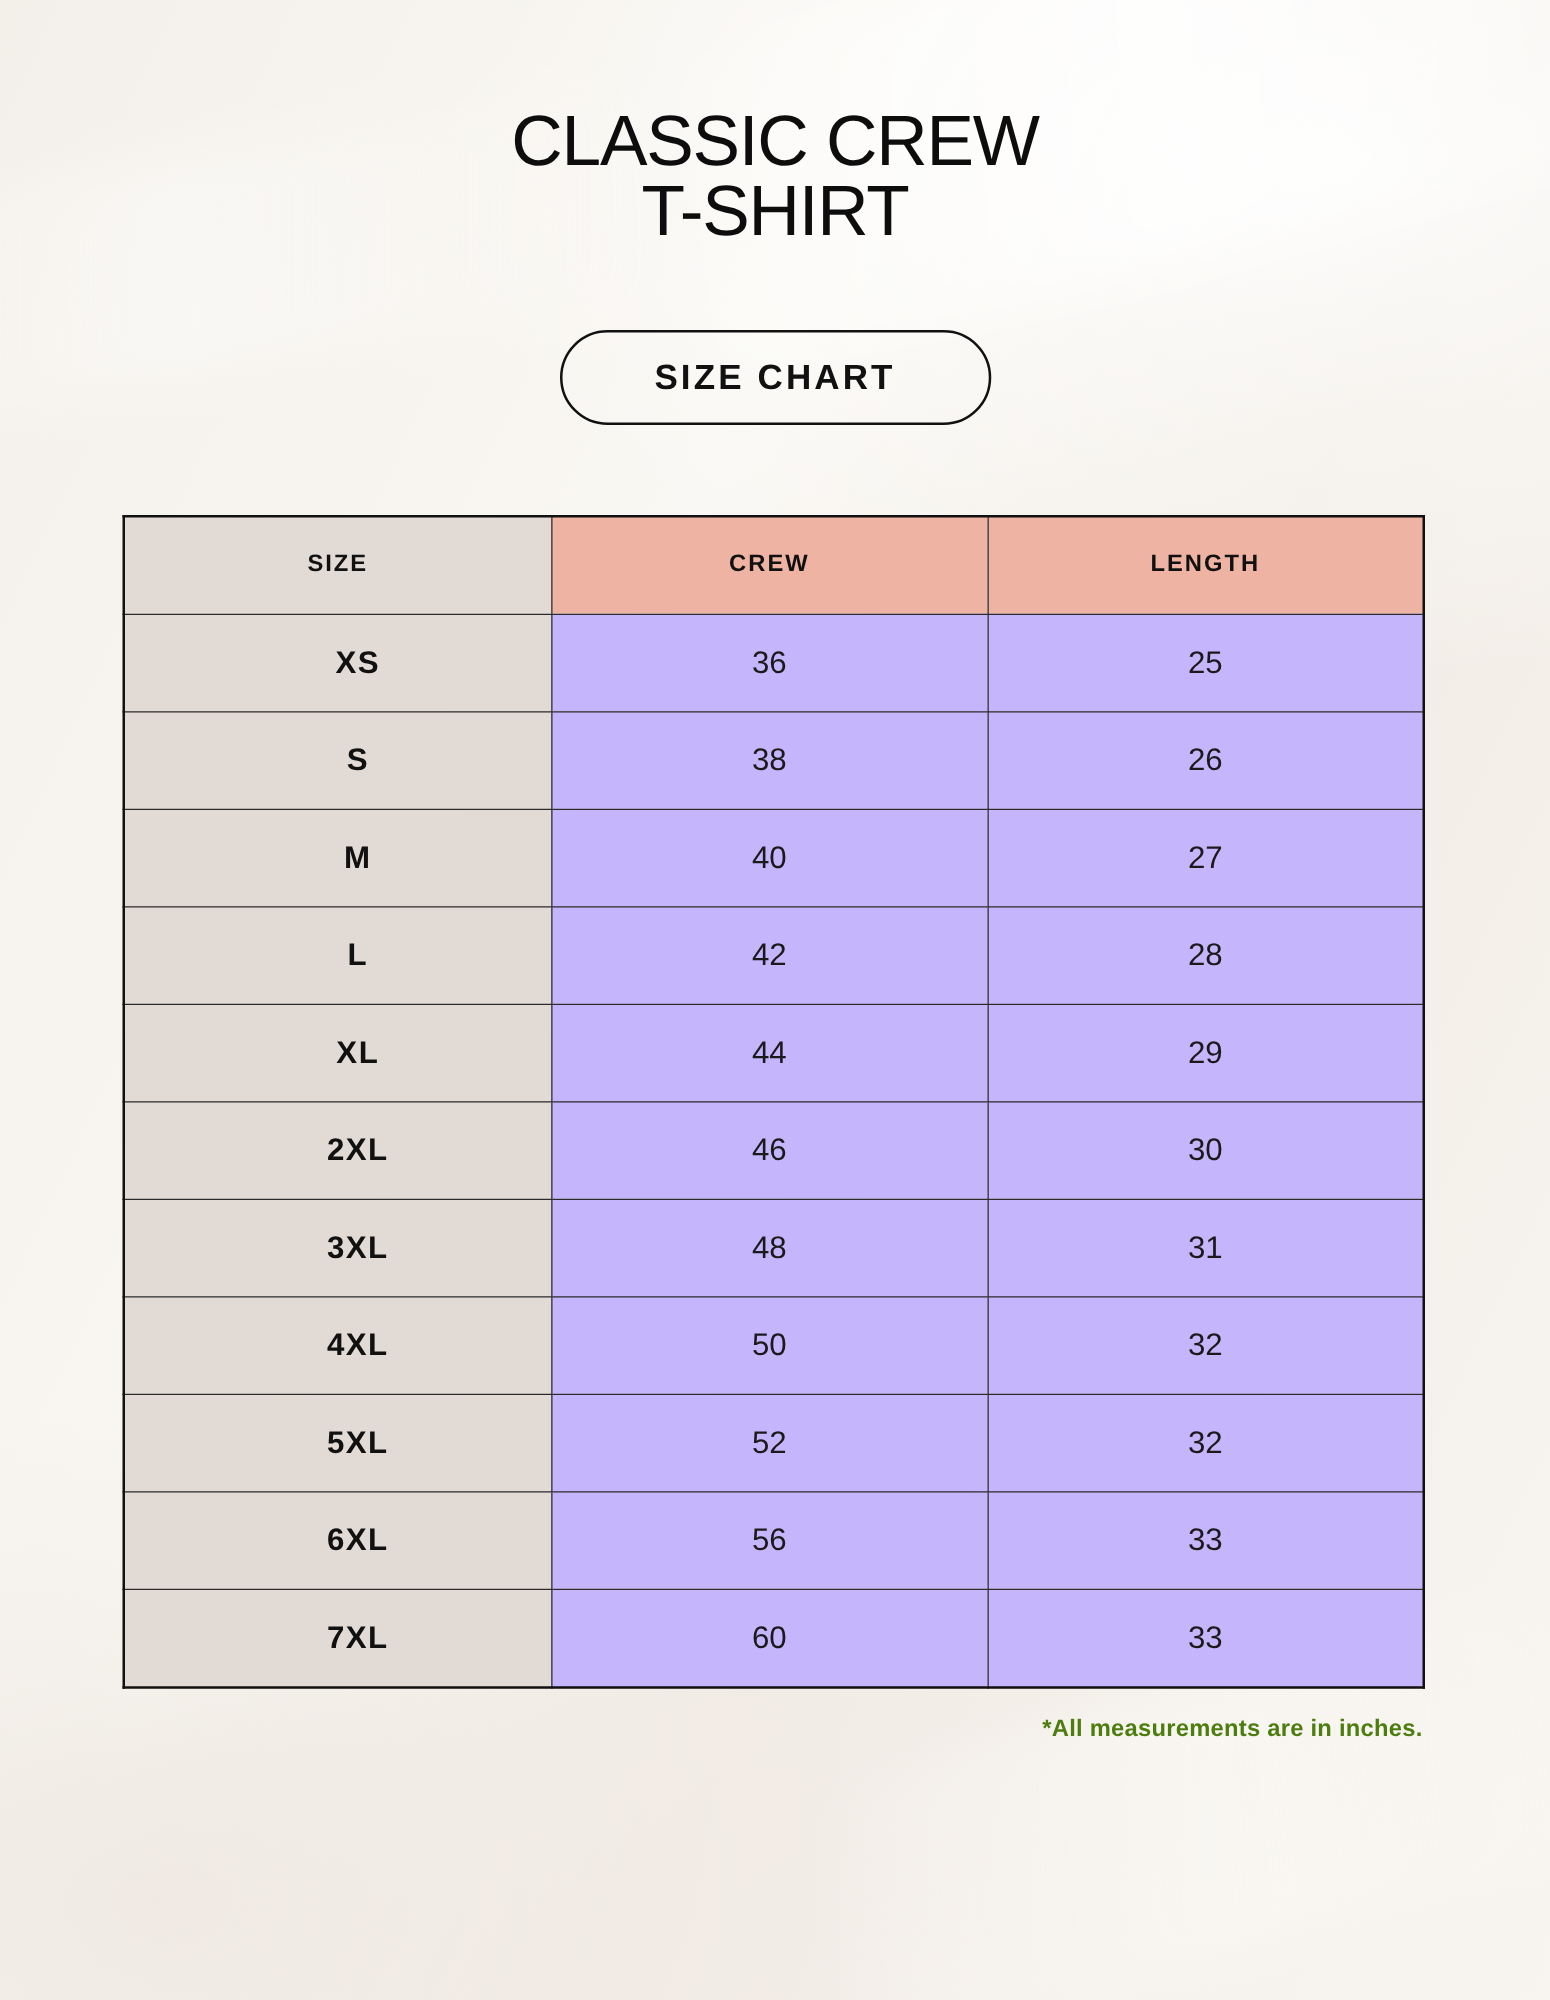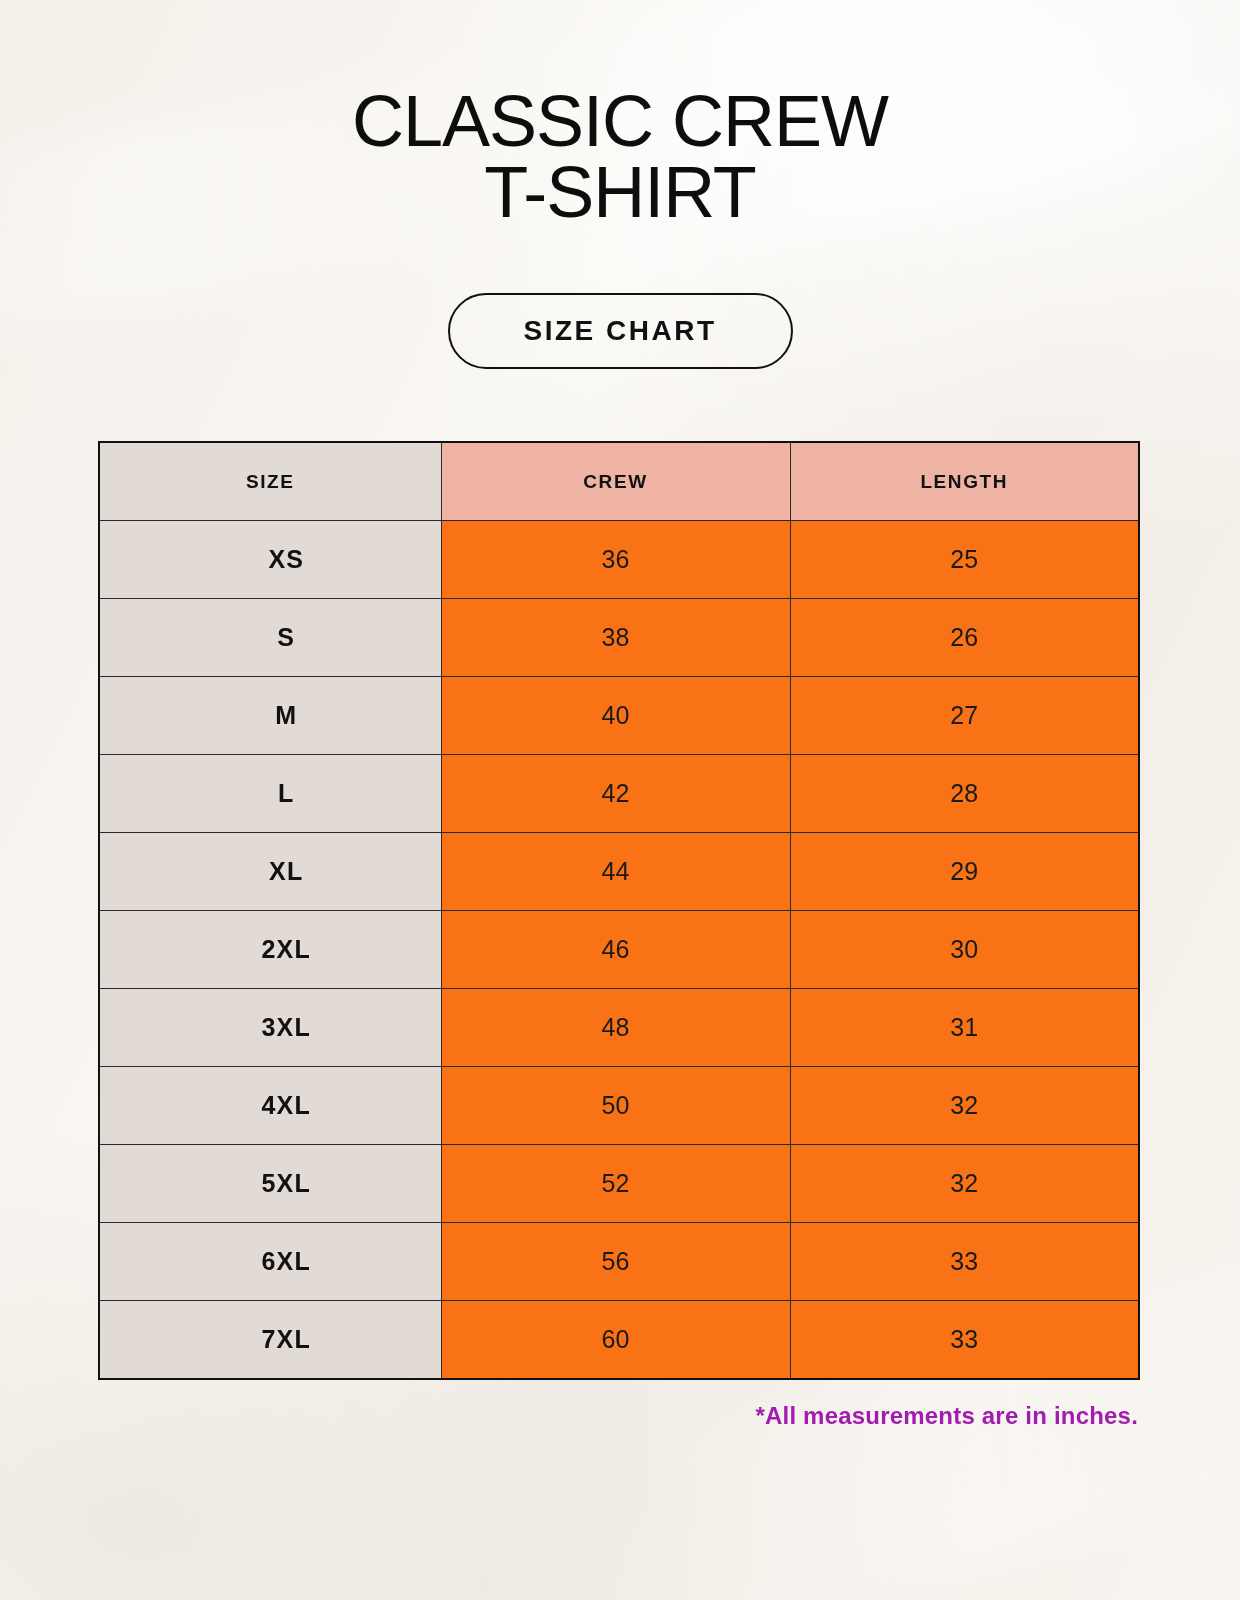--- a/index.html
+++ b/index.html
@@ -41,21 +41,21 @@
     width: 1240px;
     height: 1600px;
     box-sizing: border-box;
     padding: 0 98px;
   }
 
   .title {
     margin: 0;
     padding-top: 86px;
     text-align: center;
-    font-size: 72px;
+    font-size: 57px;
     line-height: 0.98;
     font-weight: 400;
     letter-spacing: -1px;
     color: #0d0d0d;
     font-family: "Liberation Sans", sans-serif;
   }
   .title .line2 { display: block; }
 
   .badge-wrap {
     display: flex;
@@ -105,33 +105,33 @@
   thead th.head-accent { background: #eeb3a3; }
 
   tbody td.cell-size {
     background: #e2dad4;
     font-weight: 700;
     font-size: 25px;
     letter-spacing: 1.2px;
     padding-left: 32px;
   }
   tbody td.cell-val {
-    background: #f97316;
+    background: #c4b5fd;
     font-weight: 400;
     font-size: 25px;
     color: #1a1a1a;
   }
 
   .footnote {
     width: 1040px;
     text-align: right;
     margin-top: 22px;
-    font-size: 24px;
-    font-weight: 700;
-    color: #a21caf;
+    font-size: 19px;
+    font-weight: 700;
+    color: #4d7c0f;
     letter-spacing: 0.2px;
   }
 </style>
 </head>
 <body>
 
 <div class="bg-wash"></div>
 <div class="bg-streak streak-1"></div>
 <div class="bg-streak streak-2"></div>
 <div class="bg-streak streak-3"></div>

